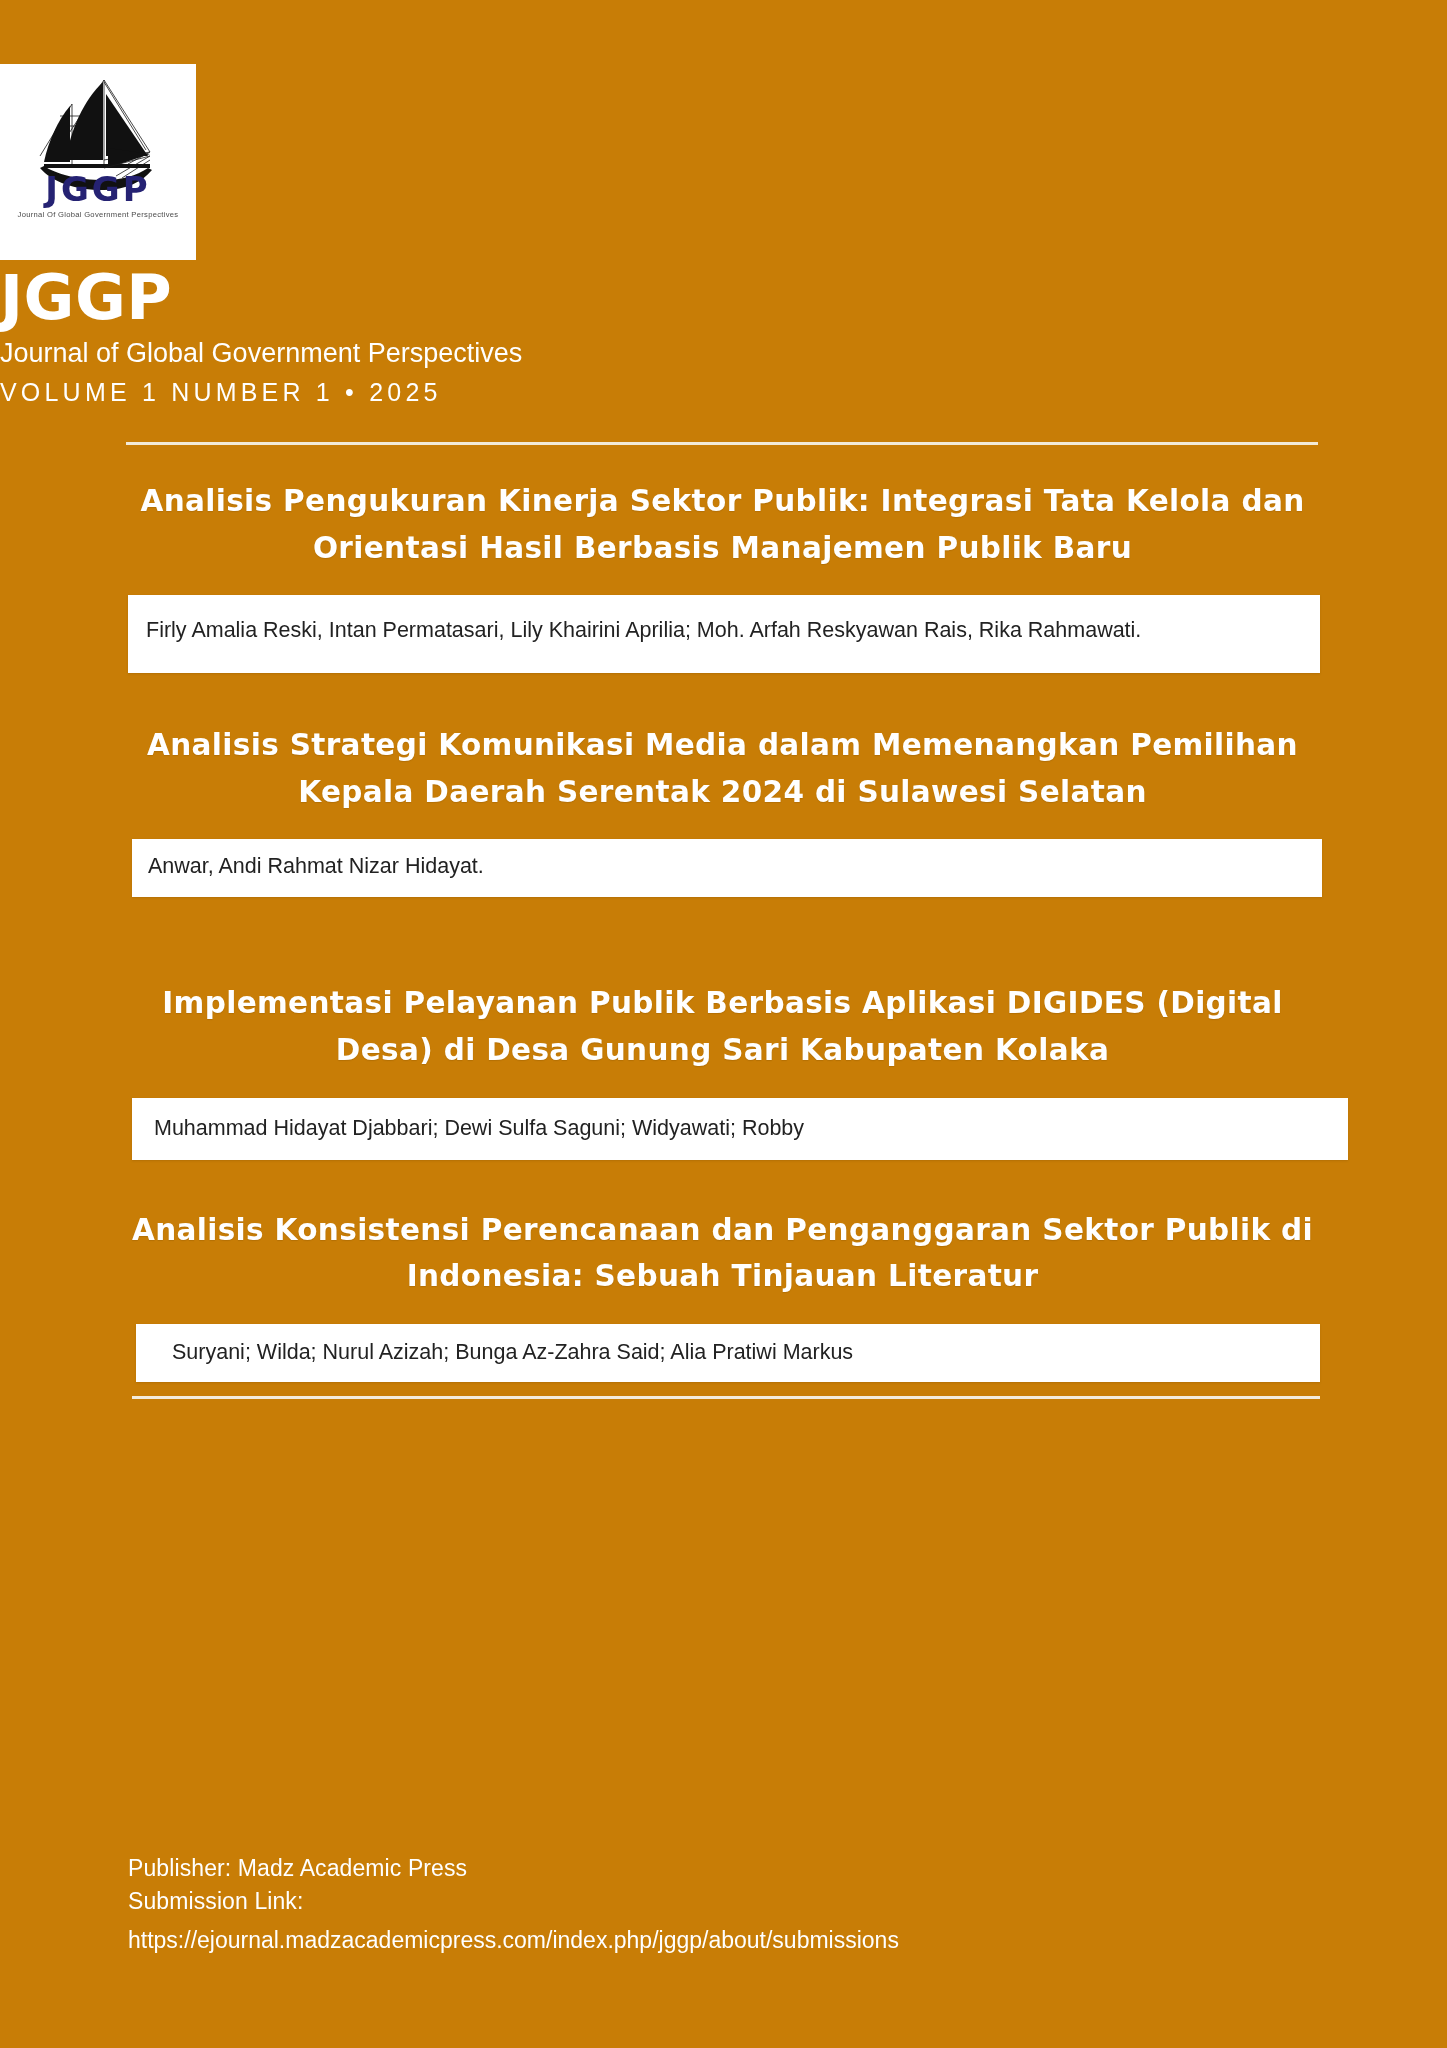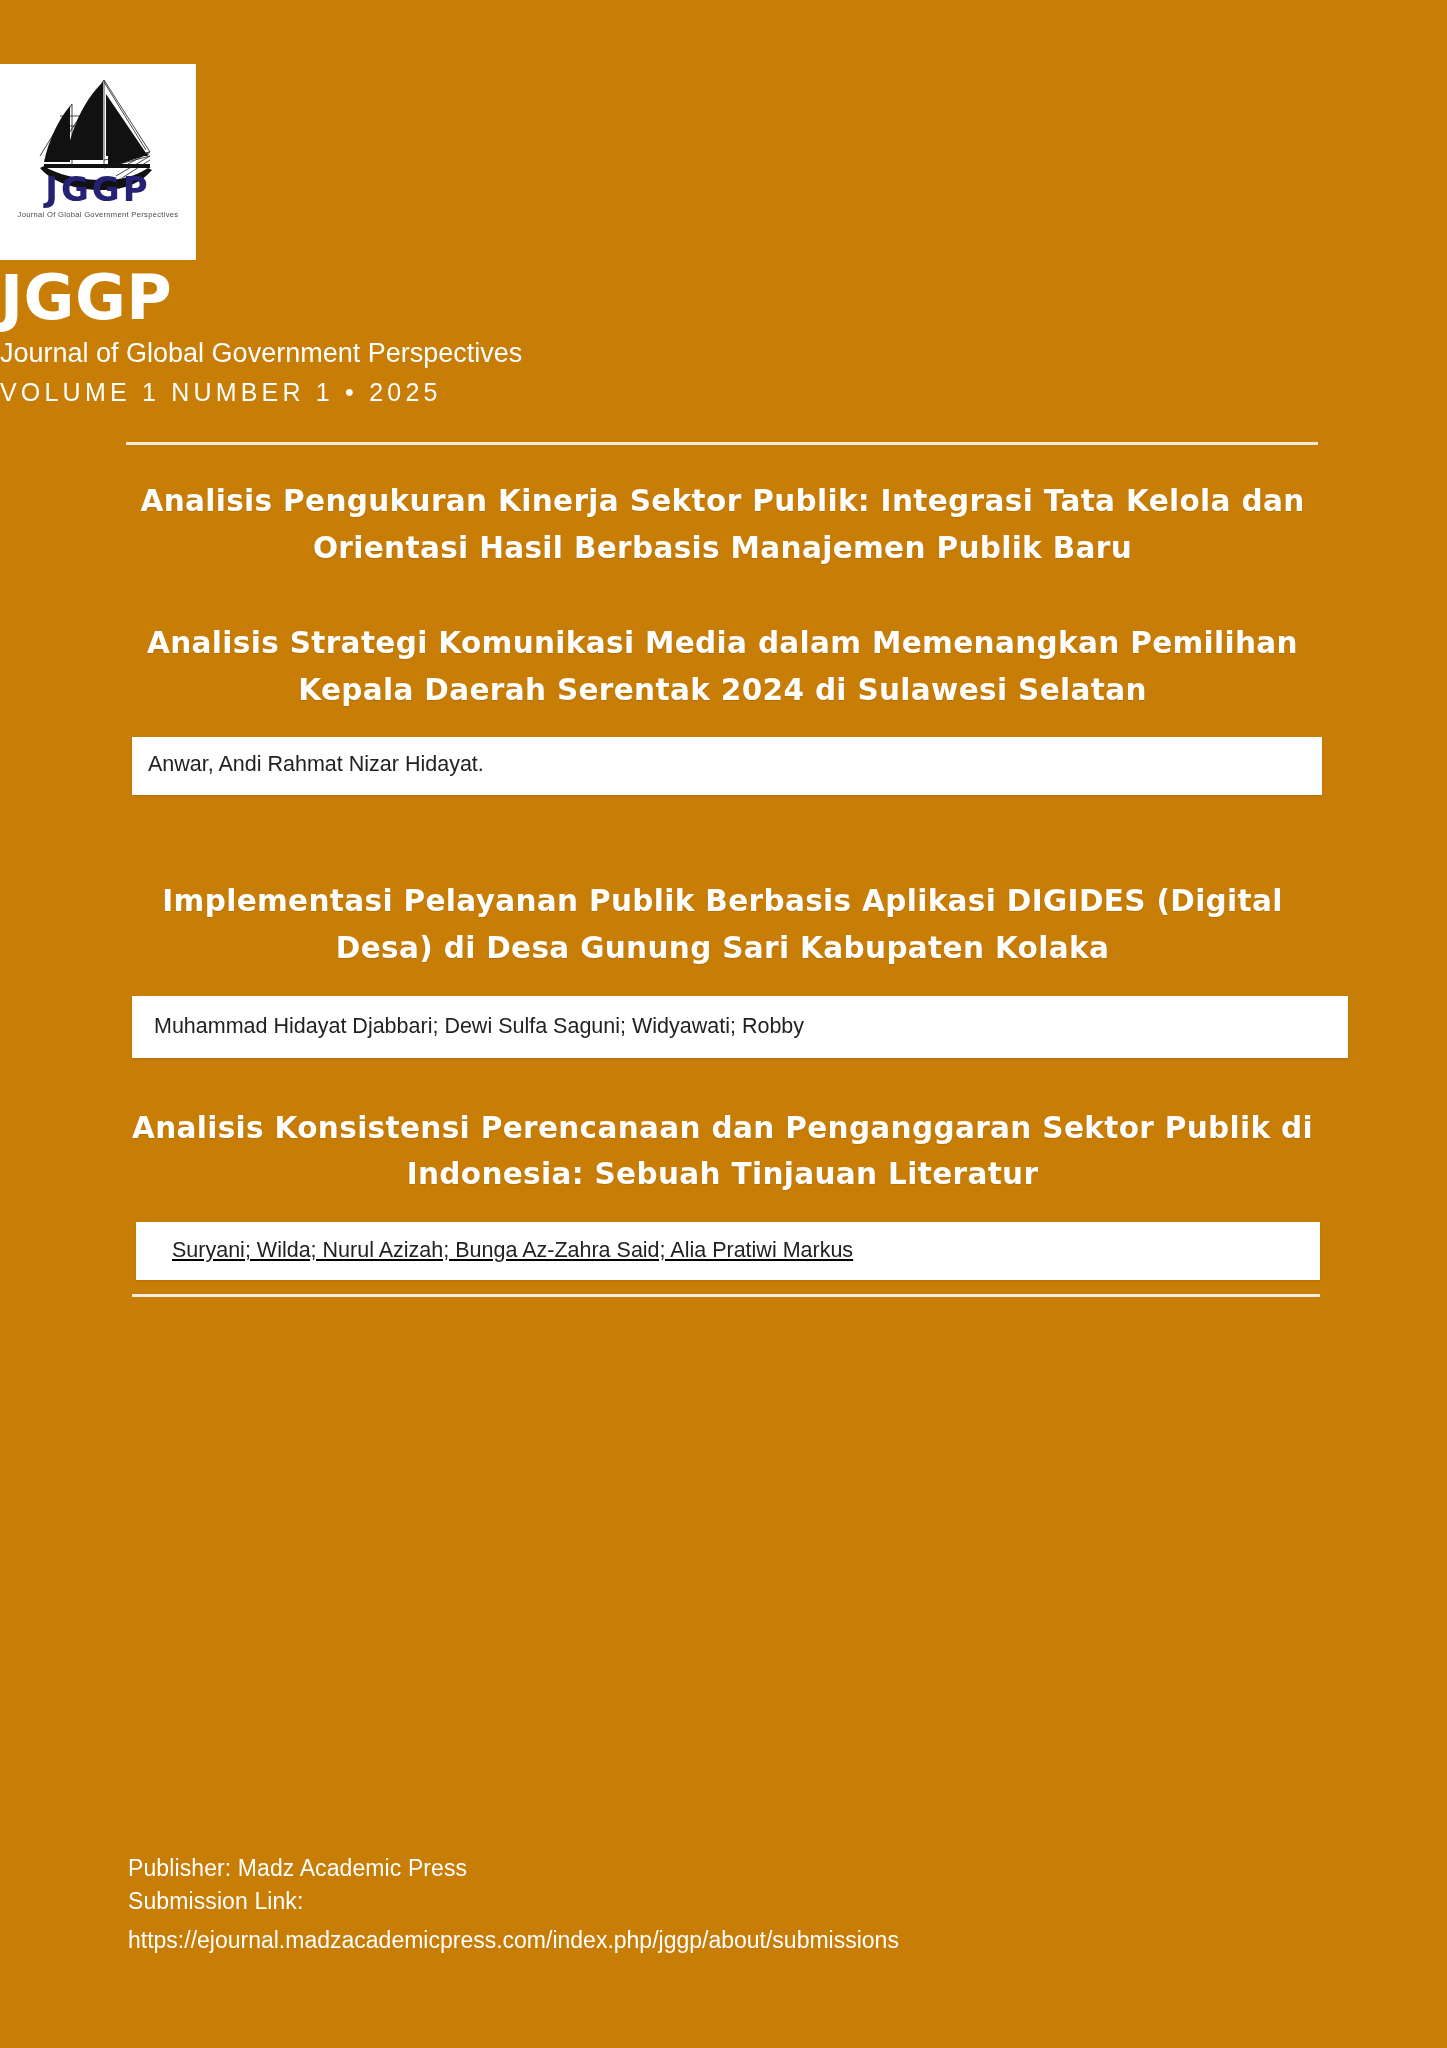--- a/index.html
+++ b/index.html
@@ -115,21 +115,21 @@
     line-height: 1.35;
     font-family: "Liberation Sans", sans-serif;
     font-weight: 400;
   }
 
   
   .ab-1 { margin-left: 128px; width: 1192px; height: 78px; padding: 21px 0 0 18px; }
   .ab-2 { margin-left: 132px; width: 1190px; height: 58px; padding: 13px 0 0 16px; }
   .ab-3 { margin-left: 126px; width: 1196px; height: 52px; padding: 12px 0 0 24px; }
   .ab-4 { margin-left: 132px; width: 1216px; height: 62px; padding: 16px 8px 0 22px; }
-  .ab-5 { margin-left: 136px; width: 1184px; height: 58px; padding: 14px 8px 0 36px; text-decoration: underline; }
+  .ab-5 { margin-left: 136px; width: 1184px; height: 58px; padding: 14px 8px 0 36px; }
 
   .sp-1 { height: 44px; }
   .sp-2 { height: 40px; }
   .sp-3 { height: 38px; }
   .sp-4 { height: 42px; }
 
   .footer-rule {
     margin: 14px 0 0 132px;
     width: 1188px;
     height: 3px;
@@ -204,20 +204,23 @@
     <div class="journal-name">Journal of Global Government Perspectives</div>
     <div class="issue-line">VOLUME 1 NUMBER 1 • 2025</div>
   </div>
 
   <div class="masthead-rule"></div>
 
   <div class="articles">
 
     <div class="article">
       <div class="article-title">Analisis Pengukuran Kinerja Sektor Publik: Integrasi Tata Kelola dan Orientasi Hasil Berbasis Manajemen Publik Baru</div>
+      <div class="author-box ab-1">
+        <span class="author-text">Firly Amalia Reski, Intan Permatasari, Lily Khairini Aprilia; Moh. Arfah Reskyawan Rais, Rika Rahmawati.</span>
+      </div>
     </div>
 
     <div class="sp-1"></div>
 
     <div class="article">
       <div class="article-title">Analisis Strategi Komunikasi Media dalam Memenangkan Pemilihan Kepala Daerah Serentak 2024 di Sulawesi Selatan</div>
       <div class="author-box ab-2">
         <span class="author-text">Anwar, Andi Rahmat Nizar Hidayat.</span>
       </div>
     </div>

